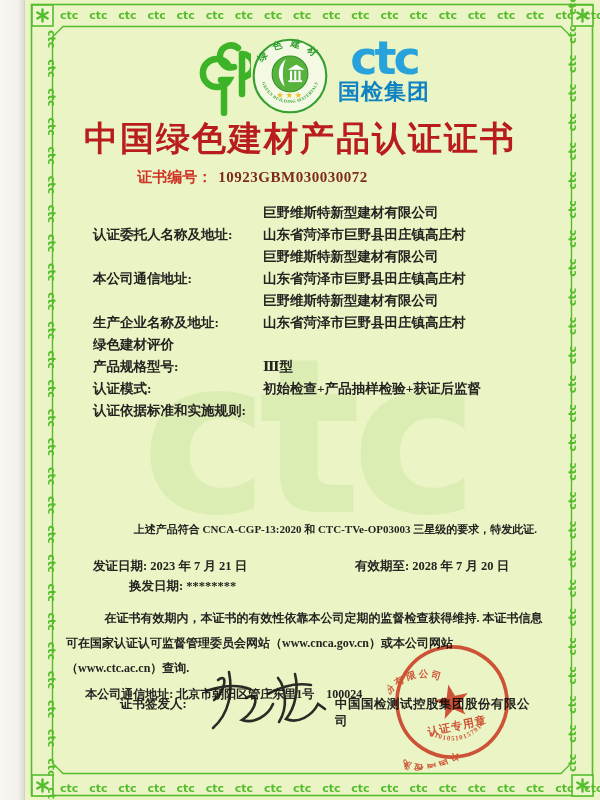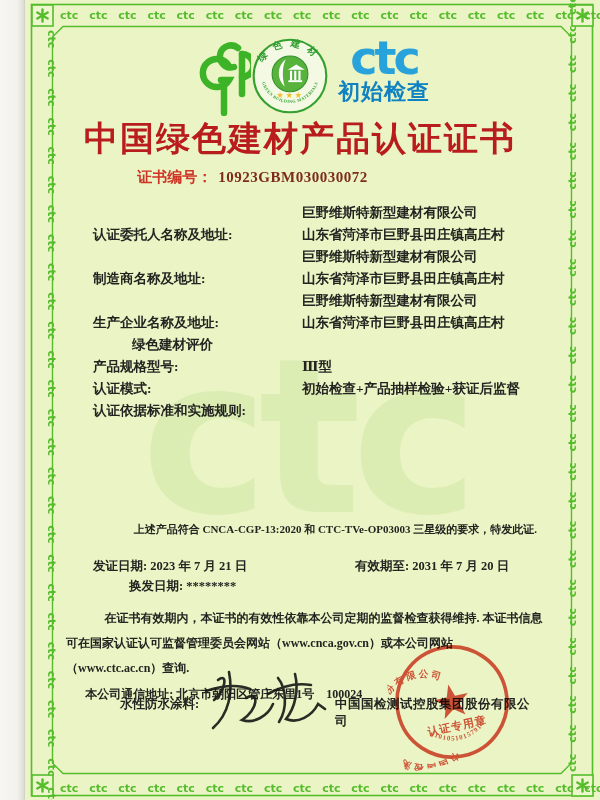--- a/index.html
+++ b/index.html
@@ -31,21 +31,21 @@
     font-size:34px;font-weight:900;color:#b91c1c;letter-spacing:2px;}
   .certno{position:absolute;left:0;top:168px;width:505px;text-align:center;
     font-size:15px;font-weight:bold;}
   .certno .lab{color:#cf3526;}
   .certno .num{color:#7e2b1c;letter-spacing:.5px;margin-left:6px;}
   
   .fields{position:absolute;left:93px;top:202px;right:40px;font-size:13.5px;font-weight:bold;}
   .frow{display:flex;align-items:flex-end;}
   .frow .lab{width:170px;flex:none;line-height:22px;}
   .frow .val{flex:1;line-height:22px;}
-  .val div{line-height:22px;margin-left:39px;}
+  .val div{line-height:22px;}
   
   .statement{position:absolute;left:86px;top:520px;width:470px;font-size:11px;
     font-weight:bold;line-height:19px;text-indent:2.6em;text-align:center;}
   
   .dates{position:absolute;left:93px;top:558px;right:40px;font-size:12.5px;font-weight:bold;}
   .dates .r1{display:flex;}
   .dates .c1{width:262px;flex:none;}
   .dates .r2{margin-top:3px;margin-left:36px;}
   
   .fineprint{position:absolute;left:66px;top:606px;width:482px;font-size:12px;
@@ -143,39 +143,39 @@
         <rect x="46" y="33" width="2" height="9"></rect>
       <rect x="36.5" y="42" width="13" height="1.8"></rect>
     </g>
     <text x="38" y="59" text-anchor="middle" font-size="8" fill="#edbe2a" letter-spacing="1.5">★★★</text>
     <text font-size="4" font-weight="bold" fill="#2f9e2f" letter-spacing=".4">
       <textPath href="#arcBot" startOffset="50%" text-anchor="middle">GREEN BUILDING MATERIALS</textPath>
     </text>
   </svg>
   <div class="ctc-block">
     <div class="ctc-big">ctc</div>
-    <div class="ctc-sub">初始检查</div>
+    <div class="ctc-sub">国检集团</div>
   </div>
 </div>
 
 <div class="title">中国绿色建材产品认证证书</div>
 <div class="certno">
   <span class="lab">证书编号：</span><span class="num">10923GBM030030072</span>
 </div>
 
 <div class="fields">
   <div class="frow">
     <div class="lab">认证委托人名称及地址:</div>
     <div class="val">
         <div>巨野维斯特新型建材有限公司</div>
         <div>山东省菏泽市巨野县田庄镇高庄村</div>
       </div>
   </div>
   <div class="frow">
-    <div class="lab">制造商名称及地址:</div>
+    <div class="lab">本公司通信地址:</div>
     <div class="val">
         <div>巨野维斯特新型建材有限公司</div>
         <div>山东省菏泽市巨野县田庄镇高庄村</div>
       </div>
   </div>
   <div class="frow">
     <div class="lab">生产企业名称及地址:</div>
     <div class="val">
         <div>巨野维斯特新型建材有限公司</div>
         <div>山东省菏泽市巨野县田庄镇高庄村</div>
@@ -204,35 +204,35 @@
 </div>
 
 <div class="statement">上述产品符合 CNCA-CGP-13:2020 和 CTC-TVe-OP03003 三星级的要求，特发此证.</div>
 
 <div class="dates">
   <div class="r1">
     <div class="c1">
       <span>发证日期:</span> <span>2023 年 7 月 21 日</span>
     </div>
     <div class="c2">
-      <span>有效期至:</span> <span>2031 年 7 月 20 日</span>
+      <span>有效期至:</span> <span>2028 年 7 月 20 日</span>
     </div>
   </div>
   <div class="r2">
     <span>换发日期:</span> <span>********</span>
   </div>
 </div>
 
 <div class="fineprint">
   <div class="p1">在证书有效期内，本证书的有效性依靠本公司定期的监督检查获得维持. 本证书信息可在国家认证认可监督管理委员会网站（www.cnca.gov.cn）或本公司网站（www.ctc.ac.cn）查询.</div>
   <div class="p2">本公司通信地址: 北京市朝阳区管庄东里1号　100024</div>
 </div>
 
 <div class="signrow">
-  <div class="signer-label">水性防水涂料:</div>
+  <div class="signer-label">证书签发人:</div>
   <svg class="signature-svg" width="135" height="72" viewBox="0 0 135 72">
     <g fill="none" stroke="#1b1b18" stroke-width="2.6" stroke-linecap="round" opacity=".92">
       <path d="M 20 16 C 30 8 28 26 16 36"></path>
       <path d="M 8 27 C 26 21 42 21 52 25"></path>
       <path d="M 31 8 C 35 28 31 50 15 64"></path>
       <path d="M 48 34 C 62 26 60 46 44 56 C 56 60 70 52 75 40"></path>
       <path d="M 80 14 C 88 24 90 44 81 58"></path>
       <path d="M 70 30 C 84 22 100 19 113 21"></path>
       <path d="M 97 10 C 101 26 97 44 88 55 C 100 60 114 52 120 40 L 127 45"></path>
     </g>

